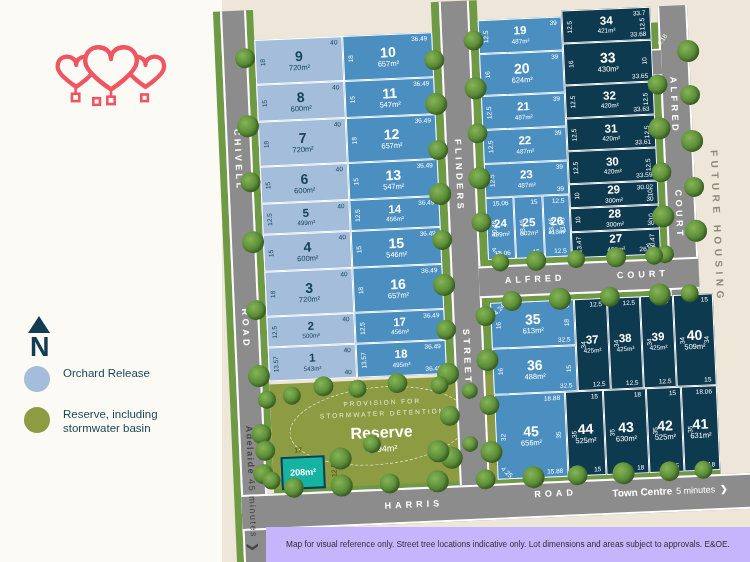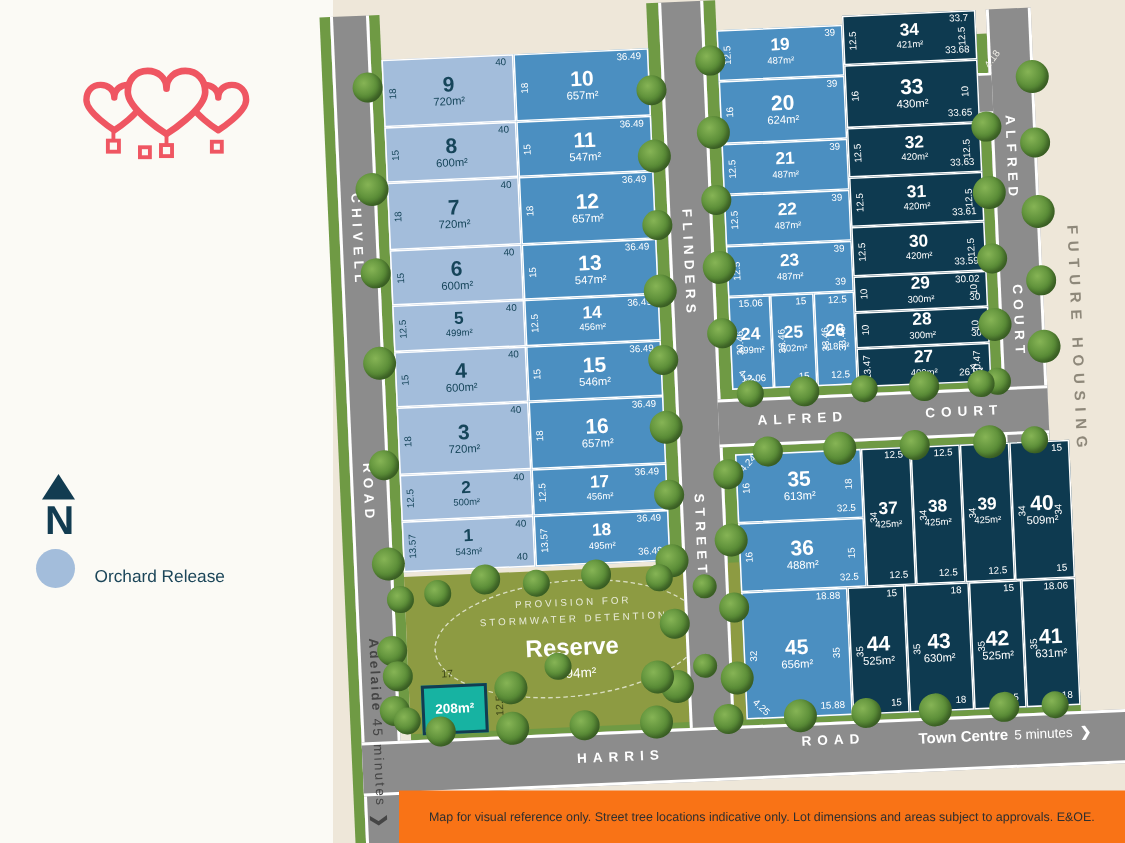--- a/index.html
+++ b/index.html
@@ -7,21 +7,21 @@
          font-family:"Liberation Sans",sans-serif;-webkit-font-smoothing:antialiased}
   
   .panel{position:absolute;left:0;top:0;width:222px;height:562px;background:#fbfaf5}
   .logo{position:absolute;left:0;top:40px;width:222px;text-align:center}
   .brand-name{font-size:37px;font-weight:700;color:#174a5e;letter-spacing:-1px;line-height:1;margin-top:2px}
   .brand-tagline{font-size:11px;font-weight:700;color:#174a5e;letter-spacing:6px;margin-top:10px;padding-left:6px}
   .north-arrow{position:absolute;left:28px;top:316px;width:0;height:0;
                border-left:11px solid transparent;border-right:11px solid transparent;border-bottom:17px solid #123c51}
   .north-label{position:absolute;left:30px;top:334px;font-size:27px;font-weight:700;color:#123c51;line-height:1}
   .legend{position:absolute;left:24px;top:366px;width:190px}
-  .legend-row{display:flex;align-items:flex-end;margin-bottom:15px}
+  .legend-row{display:flex;align-items:flex-start;margin-bottom:15px}
   .legend-dot{width:26px;height:26px;border-radius:50%;flex:0 0 26px;margin-right:13px}
   .legend-label{font-size:11.5px;color:#1c4659;line-height:1.25}
   
   #map{position:absolute;left:225px;top:0;width:525px;height:562px;transform:rotate(-2.5deg)}
   .verge{position:absolute;background:#6f9a44}
   .road{position:absolute;background:#8c8c8c}
   .road-v{border-left:2px solid #fff;border-right:2px solid #fff;box-sizing:border-box}
   .road-h{border-top:2px solid #fff;border-bottom:2px solid #fff;box-sizing:border-box}
   .stub{position:absolute;background:#8c8c8c;border:2px solid #fff;border-right:none;border-radius:9px 0 0 9px;box-sizing:border-box}
   .street-v{position:absolute;writing-mode:vertical-rl;color:#fff;font-weight:700;font-size:9px;letter-spacing:3.5px;line-height:1}
@@ -53,21 +53,21 @@
   .dim-l{left:7px;top:50%;transform:translate(-50%,-50%) rotate(-90deg)}
   .dim-r{right:7px;top:50%;transform:translate(50%,-50%) rotate(-90deg)}
   .dim-c{left:2px;bottom:3px;transform:rotate(45deg)}
   .dim-cr{right:2px;bottom:3px;transform:rotate(45deg)}
   .dim-ct{left:2px;top:3px;transform:rotate(-45deg)}
   .stub-dim{position:absolute;color:#f2f0e8;font-size:6.5px}
   .tree{position:absolute;border-radius:50%;
         background:radial-gradient(circle at 38% 35%,#86b455 0%,#5d8f39 48%,#3e6f26 100%);
         box-shadow:inset -2px -2px 3px rgba(0,0,0,.28)}
   
-  .disclaimer-bar{position:absolute;left:266px;top:527px;width:484px;height:35px;background:#f97316}
+  .disclaimer-bar{position:absolute;left:266px;top:527px;width:484px;height:35px;background:#c4b5fd}
   .disclaimer-bar span{display:block;padding-left:20px;line-height:35px;font-size:8.3px;color:#2f2f2f;white-space:nowrap}
 </style>
 </head>
 <body>
 
 <div class="stage">
 
   <div class="panel">
     <div class="logo">
       <svg width="118" height="78" viewBox="0 0 160 100">
@@ -85,20 +85,24 @@
           <rect x="121" y="71" width="9" height="9"></rect>
         </g>
       </svg>
     </div>
     <div class="north-arrow"></div>
     <div class="north-label">N</div>
     <div class="legend">
       <div class="legend-row">
         <span class="legend-dot" style="background: rgb(163, 189, 219);"></span>
         <span class="legend-label">Orchard Release</span>
+      </div>
+      <div class="legend-row">
+        <span class="legend-dot" style="background: rgb(141, 155, 66);"></span>
+        <span class="legend-label" style="max-width:120px">Reserve, including stormwater basin</span>
       </div>
     </div>
   </div>
 
   <div id="map">
 
     <div class="verge" style="left:0;top:0;width:7px;height:562px"></div>
     <div class="verge" style="left:33px;top:0;width:7px;height:478px"></div>
     <div class="verge" style="left:218px;top:0;width:8px;height:478px"></div>
     <div class="verge" style="left:256px;top:0;width:8px;height:478px"></div>

